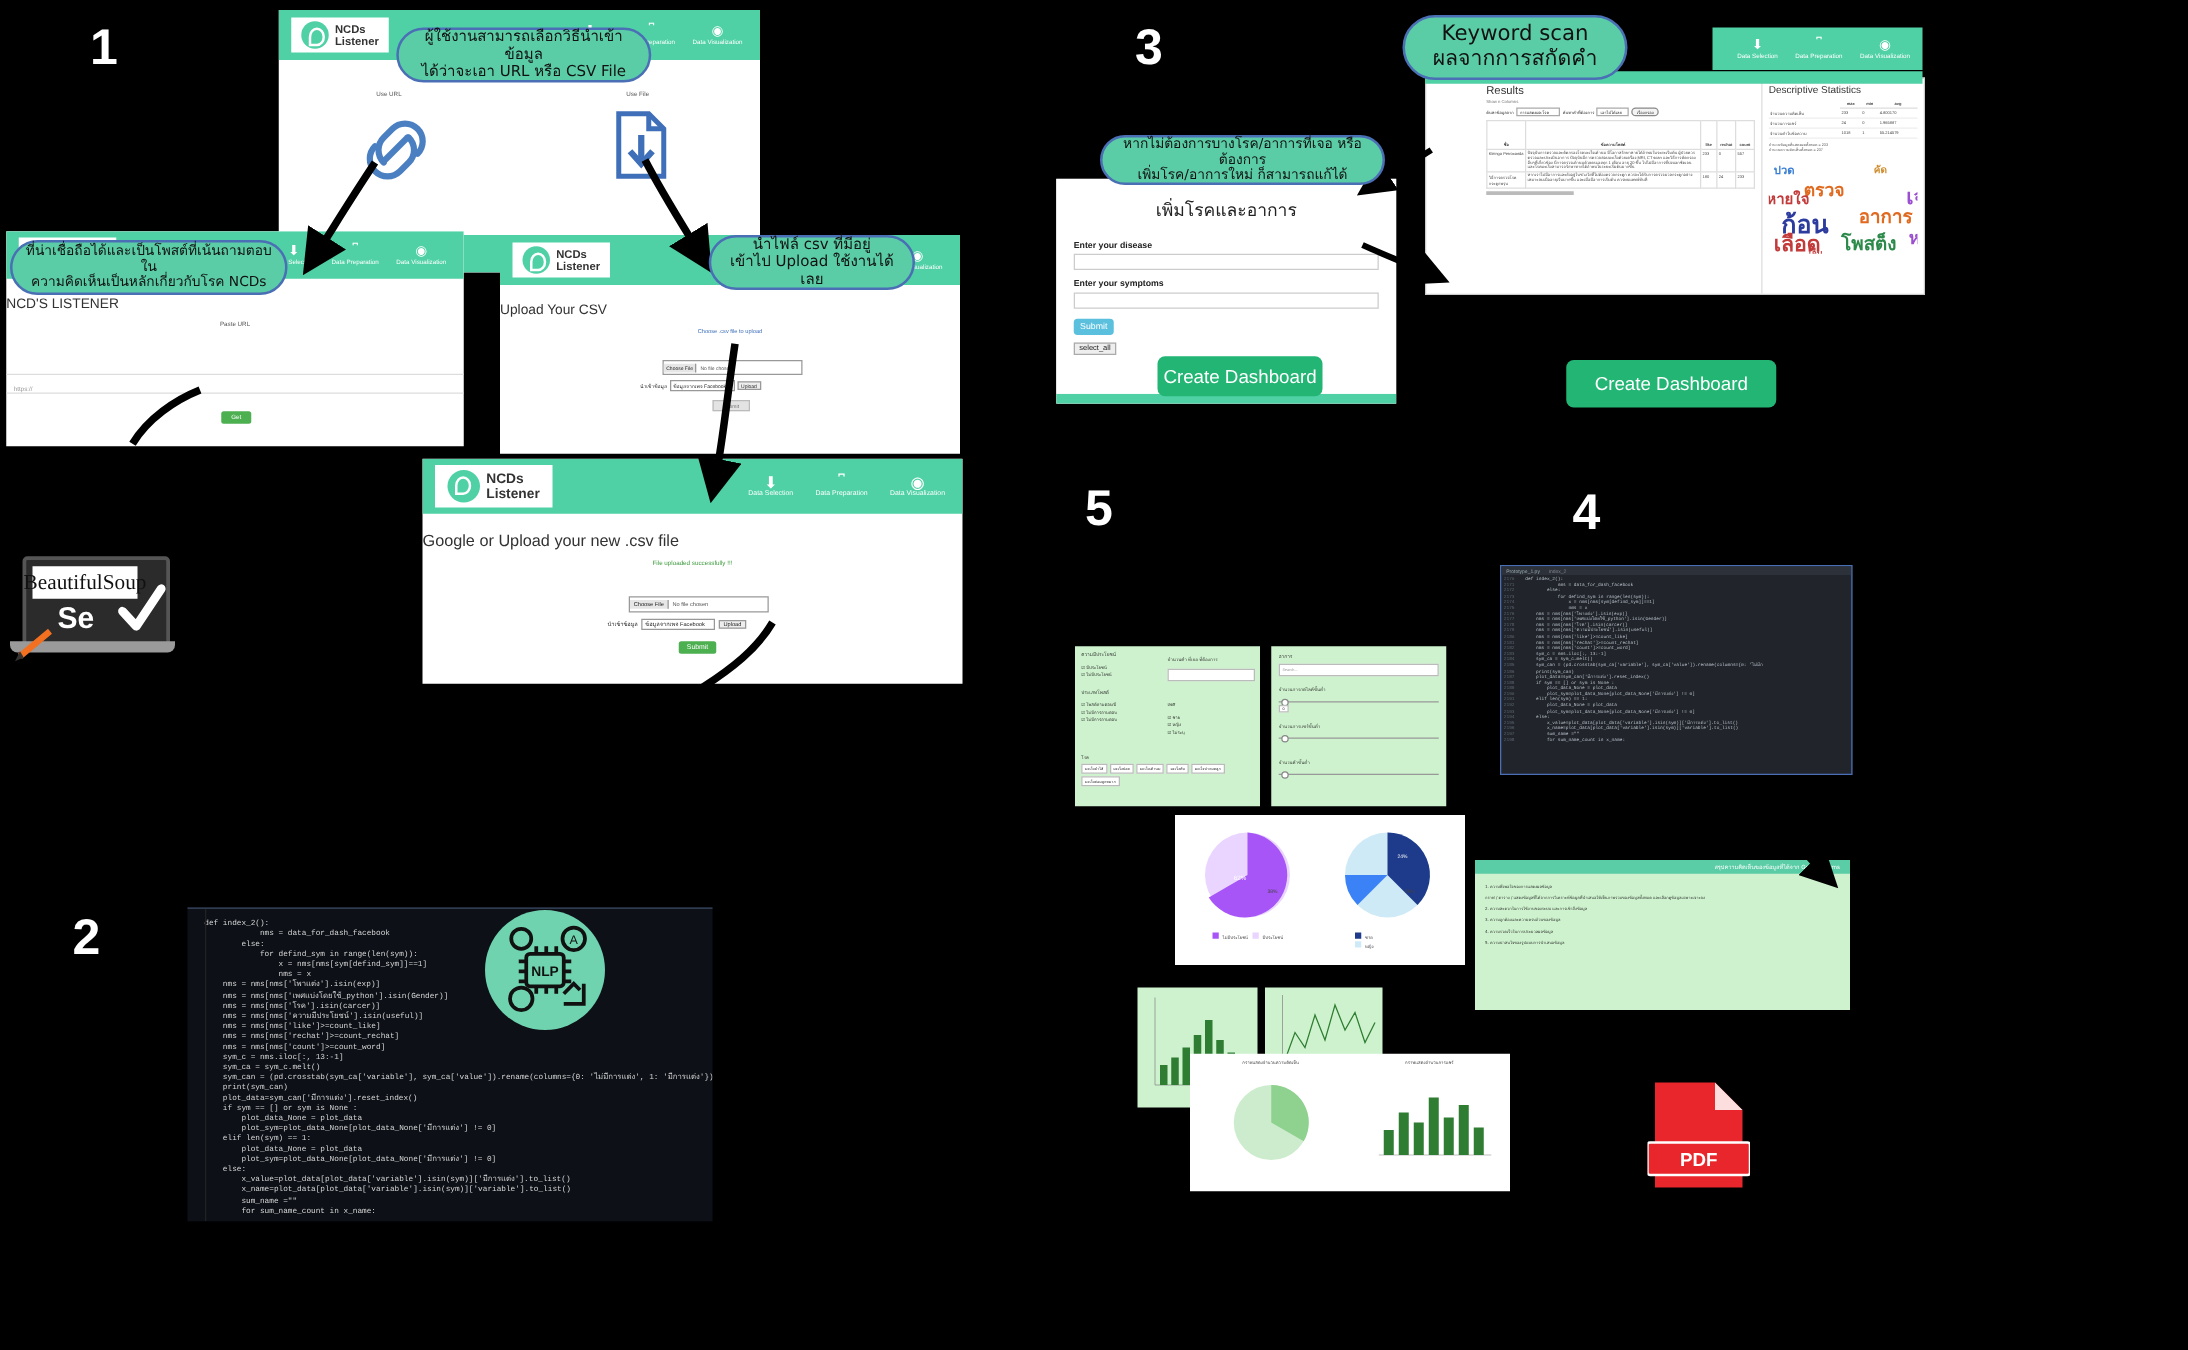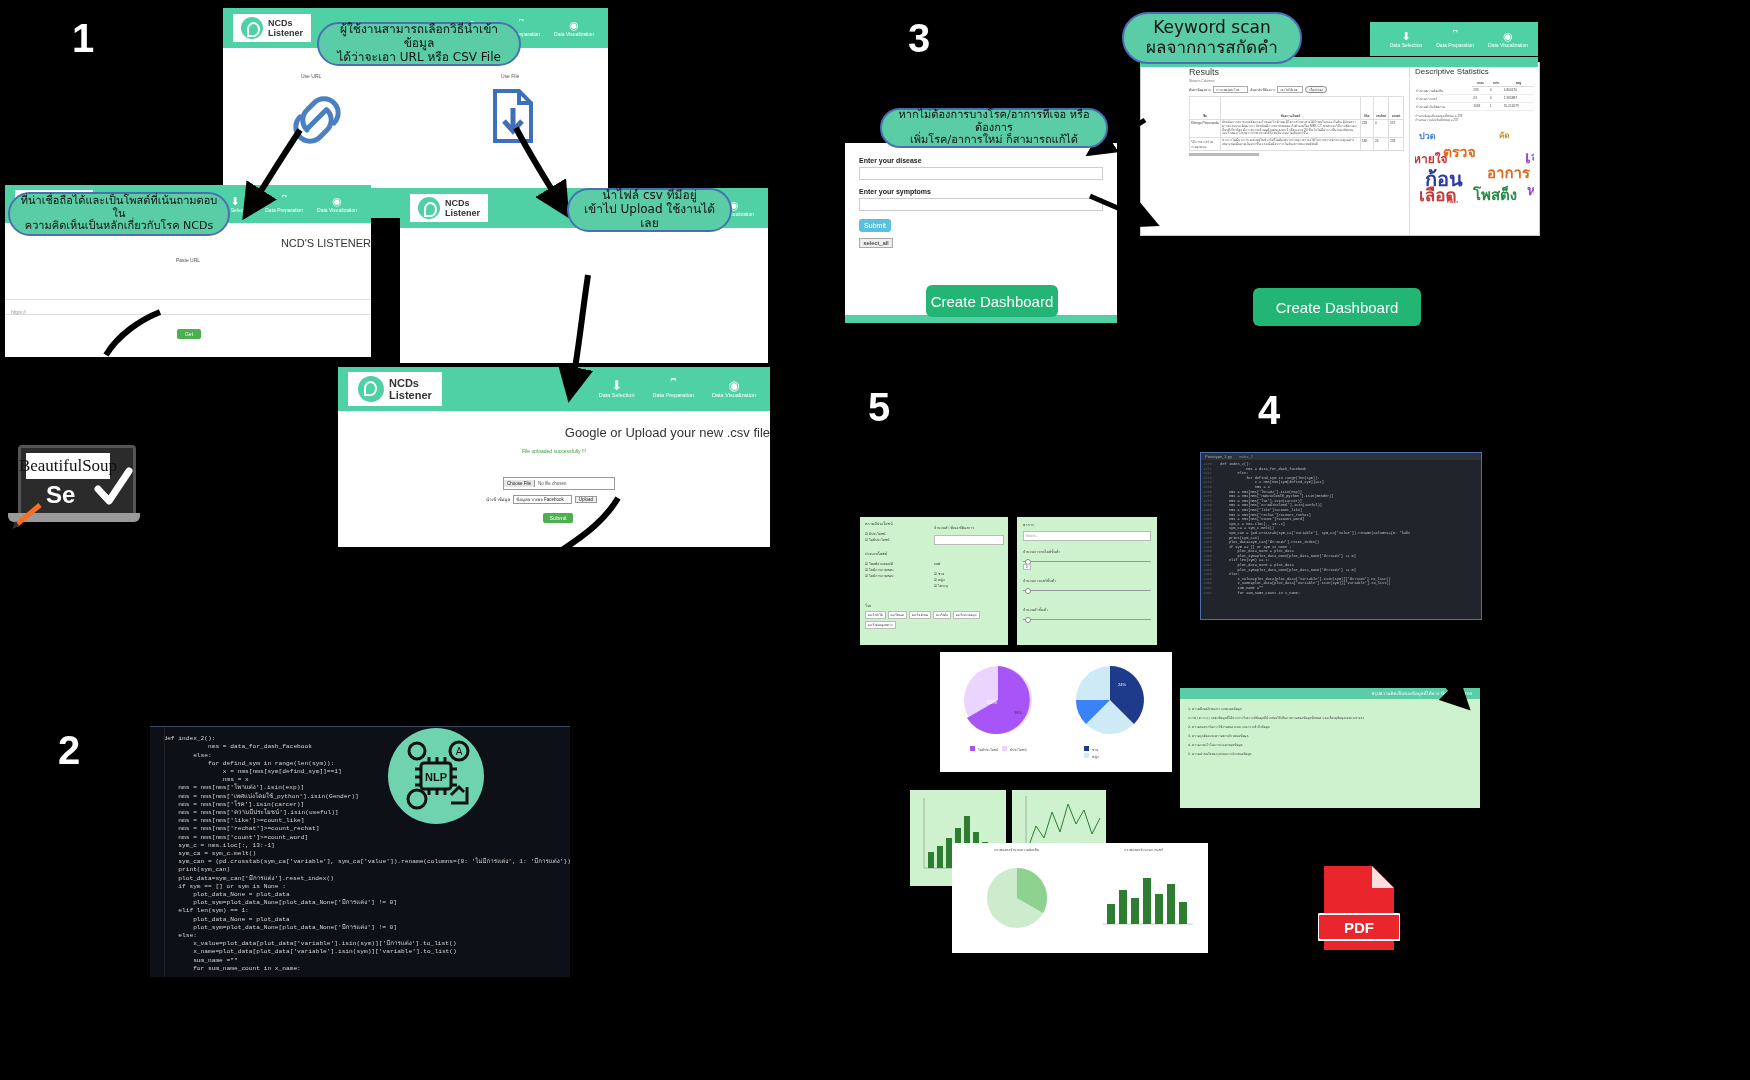--- a/index.html
+++ b/index.html
@@ -18,21 +18,21 @@
   .navitems{margin-left:auto;display:flex;gap:14px;padding-right:14px;}
   .navitem{text-align:center;color:#fff;font-size:5px;line-height:7px;}
   .navico{font-size:11px;line-height:12px;display:block;}
   
   .bubble{background:#5bcda6;border:2px solid #4a6fb5;border-radius:40px;
           color:#111;text-align:center;display:flex;align-items:center;justify-content:center;
           font-family:"DejaVu Sans",sans-serif;line-height:1.15;padding:4px 10px;box-sizing:border-box;}
   
   svg.arrowlayer{position:absolute;left:0;top:0;width:1750px;height:1080px;pointer-events:none;}
   
-  .ttl{text-align:right;font-size:11px;color:#333;margin:14px 0 8px;}
+  .ttl{text-align:left;font-size:11px;color:#333;margin:14px 0 8px;}
   .mini{font-size:5px;color:#555;}
   .fld{border:1px solid #ccc;background:#fff;height:9px;}
   .grnbtn{background:#4caf50;color:#fff;font-size:5px;text-align:center;border-radius:2px;padding:2px 0;}
   .bluebtn{background:#5bc0de;color:#fff;font-size:7px;text-align:center;border-radius:3px;padding:3px 0;}
   .greybtn{background:#eee;border:1px solid #aaa;font-size:6px;text-align:center;padding:1px 0;}
   .cdbtn{background:#22b573;color:#fff;border-radius:6px;display:flex;align-items:center;justify-content:center;
          font-size:15px;font-family:"Liberation Sans",sans-serif;}
   
   .codewrap{background:#0d1117;overflow:hidden;}
   .code{font-family:"Liberation Mono","DejaVu Sans Mono",monospace;font-size:6.2px;line-height:8.2px;
@@ -143,20 +143,34 @@
       <div class="brandtxt">
           <div>NCDs</div>
           <div>Listener</div>
         </div>
     </div>
     <div class="navitems">
       <div class="navitem"><span class="navico">⬇</span><span>Data Selection</span></div>
       <div class="navitem"><span class="navico">⎴</span><span>Data Preparation</span></div>
       <div class="navitem"><span class="navico">◉</span><span>Data Visualization</span></div>
     </div>
+  </div>
+  <div style="position:relative;height:135px;">
+    <div class="ttl">Upload Your CSV</div>
+    <div style="text-align:center;font-size:4.5px;color:#3f6fb8;">Choose .csv file to upload</div>
+    <div class="abs" style="left:130px;top:46px;width:110px;height:10px;border:1px solid #999;background:#fff;display:flex;align-items:center;">
+      <span style="font-size:4px;background:#e6e6e6;border-right:1px solid #999;padding:1px 2px;">Choose File</span>
+      <span style="font-size:4px;color:#555;padding-left:3px;">No file chosen</span>
+    </div>
+    <div class="abs" style="left:112px;top:62px;display:flex;align-items:center;gap:2px;">
+      <span style="font-size:4px;">นำเข้าข้อมูล</span>
+      <span style="font-size:4px;border:1px solid #999;background:#fff;padding:0 6px 0 2px;">ข้อมูลจากเพจ Facebook</span>
+      <span style="font-size:4px;border:1px solid #999;background:#eee;padding:0 2px;">Upload</span>
+    </div>
+    <div class="abs" style="left:170px;top:78px;width:28px;background:#e3e3e3;border:1px solid #bbb;font-size:4px;text-align:center;padding:1px 0;color:#777;">Submit</div>
   </div>
 </div>
 
 <div class="abs bubble" style="left:567px;top:188px;width:165px;height:44px;font-size:12px;z-index:30;">
   <span style="white-space:pre-line">นำไฟล์ csv ที่มีอยู่
 เข้าไป Upload ใช้งานได้เลย</span>
 </div>
 
 <div class="abs win" style="left:338px;top:367px;width:432px;height:180px;">
   <div class="nav" style="height:44px;">
@@ -258,20 +272,21 @@
     <circle cx="24" cy="66" r="9" fill="none" stroke="#111" stroke-width="3"></circle>
     <circle cx="66" cy="18" r="9" fill="none" stroke="#111" stroke-width="3"></circle>
     <text x="66" y="22" font-size="10" text-anchor="middle" fill="#111" font-family="Liberation Sans, sans-serif">A</text>
     <path d="M58 62 l8 -8 l5 5" fill="none" stroke="#111" stroke-width="3"></path>
     <path d="M58 70 h16 v-16" fill="none" stroke="#111" stroke-width="3"></path>
   </svg>
 </div>
 
 <div class="abs win" style="left:845px;top:143px;width:272px;height:180px;">
   <div style="position:relative;height:172px;background:#fff;">
+    <div style="text-align:center;font-size:14px;padding-top:14px;font-family:'DejaVu Sans',sans-serif;">เพิ่มโรคและอาการ</div>
     <div style="padding:14px 14px 0 14px;">
       <div style="font-size:7px;font-weight:bold;color:#222;">Enter your disease</div>
       <div class="fld" style="margin-top:3px;height:11px;"></div>
       <div style="font-size:7px;font-weight:bold;color:#222;margin-top:8px;">Enter your symptoms</div>
       <div class="fld" style="margin-top:3px;height:11px;"></div>
       <div class="bluebtn" style="margin-top:8px;width:32px;">Submit</div>
       <div class="greybtn" style="margin-top:6px;width:32px;">select_all</div>
     </div>
   </div>
   <div style="height:8px;background:#4fd1a5;"></div>

